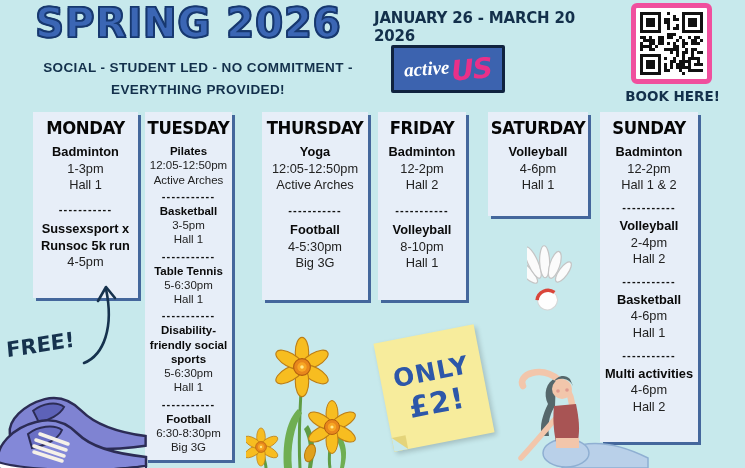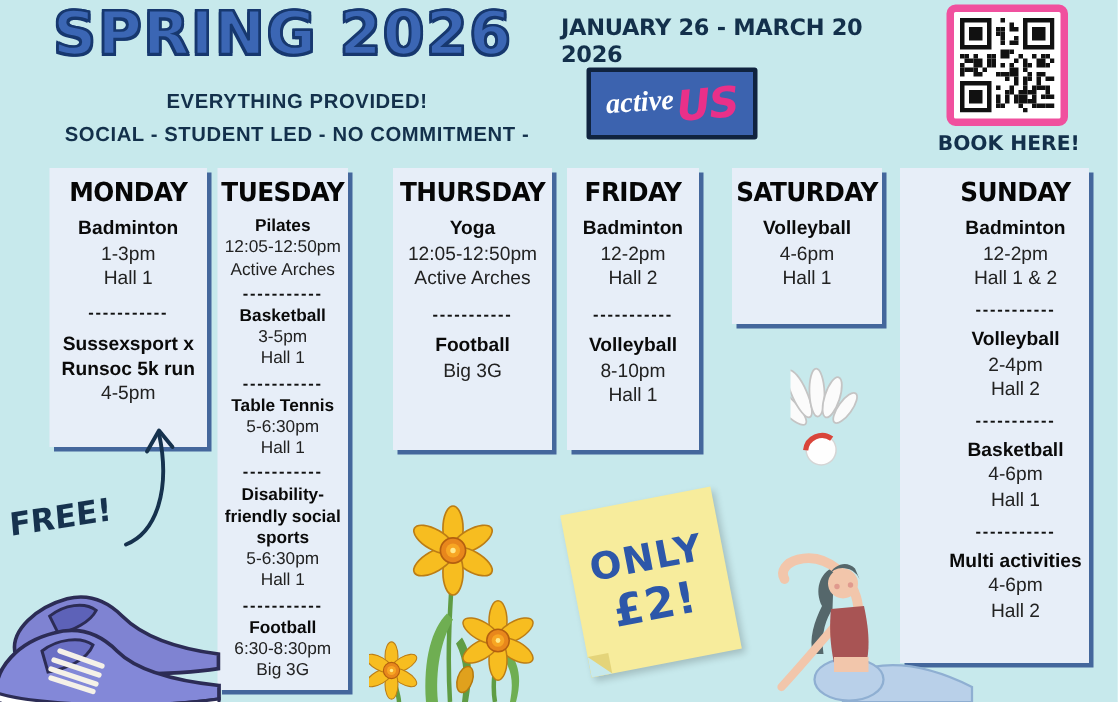--- a/index.html
+++ b/index.html
@@ -29,21 +29,21 @@
             font-size:13.5px;font-weight:900;color:#13304b;font-family:"DejaVu Sans",sans-serif;}
 
   
   .day-card{position:absolute;top:112px;background:#e7eef8;box-shadow:3px 3px 0 #44679c;
             padding-top:7px;text-align:center;z-index:1;overflow:hidden;}
   .day-0{left:33px;width:105px;height:179px;}
   .day-1{left:145px;width:87px;height:341px;}
   .day-2{left:262px;width:106px;height:181px;}
   .day-3{left:378px;width:88px;height:181px;}
   .day-4{left:488px;width:100px;height:97px;}
-  .day-5{left:600px;width:98px;height:323px;padding-left:28px;}
+  .day-5{left:600px;width:98px;height:323px;}
   .day-header{font-family:"DejaVu Sans",sans-serif;font-size:16.5px;font-weight:bold;
               color:#060606;letter-spacing:-.4px;margin-bottom:6px;transform:scaleY(1.06);}
   .session{margin:4px 2px;}
   .session-name{font-weight:700;font-size:12.8px;color:#0a0a0a;line-height:1.3;}
   .session-line{font-weight:400;font-size:12.8px;color:#222222;line-height:1.3;}
   .divider{font-weight:700;font-size:11px;letter-spacing:1.2px;color:#111111;line-height:1;margin:7px 0 3px;}
   .day-0 .session{margin:6px 2px;} .day-0 .divider{margin:10px 0 5px;}
   .day-1 .session-name,.day-1 .session-line{font-size:11.5px;line-height:1.24;}
   .day-1 .session{margin:2px 1px;} .day-1 .divider{margin:4px 0 2px;}
   .day-2 .session,.day-3 .session{margin:5px 2px;}
@@ -68,22 +68,22 @@
   .shuttle{left:527px;top:237px;width:56px;height:80px;}
   .person{left:512px;top:356px;width:138px;height:112px;}
 </style>
 </head>
 <body>
 
 <div class="poster">
 
   <div class="title">SPRING 2026</div>
   <div class="subtitle">
+    <div>SOCIAL - STUDENT LED - NO COMMITMENT -</div>
     <div>EVERYTHING PROVIDED!</div>
-    <div>SOCIAL - STUDENT LED - NO COMMITMENT -</div>
   </div>
   <div class="date-range">JANUARY 26 - MARCH 20 2026</div>
 
   <div class="logo">
     <span class="logo-active">active</span>
     <span class="logo-us">US</span>
   </div>
 
   <div class="qr">
     <svg id="qr-svg" width="63" height="63" viewBox="0 0 63 63">
@@ -267,20 +267,21 @@
       <div class="day-card day-2">
         <div class="day-header">THURSDAY</div>
         <div class="session">
           <div class="session-name">Yoga</div>
           <div class="session-line">12:05-12:50pm</div>
           <div class="session-line">Active Arches</div>
         </div>
         <div class="divider">-----------</div>
         <div class="session">
           <div class="session-name">Football</div>
+          <div class="session-line">4-5:30pm</div>
           <div class="session-line">Big 3G</div>
         </div>
       </div>
       <div class="day-card day-3">
         <div class="day-header">FRIDAY</div>
         <div class="session">
           <div class="session-name">Badminton</div>
           <div class="session-line">12-2pm</div>
           <div class="session-line">Hall 2</div>
         </div>

